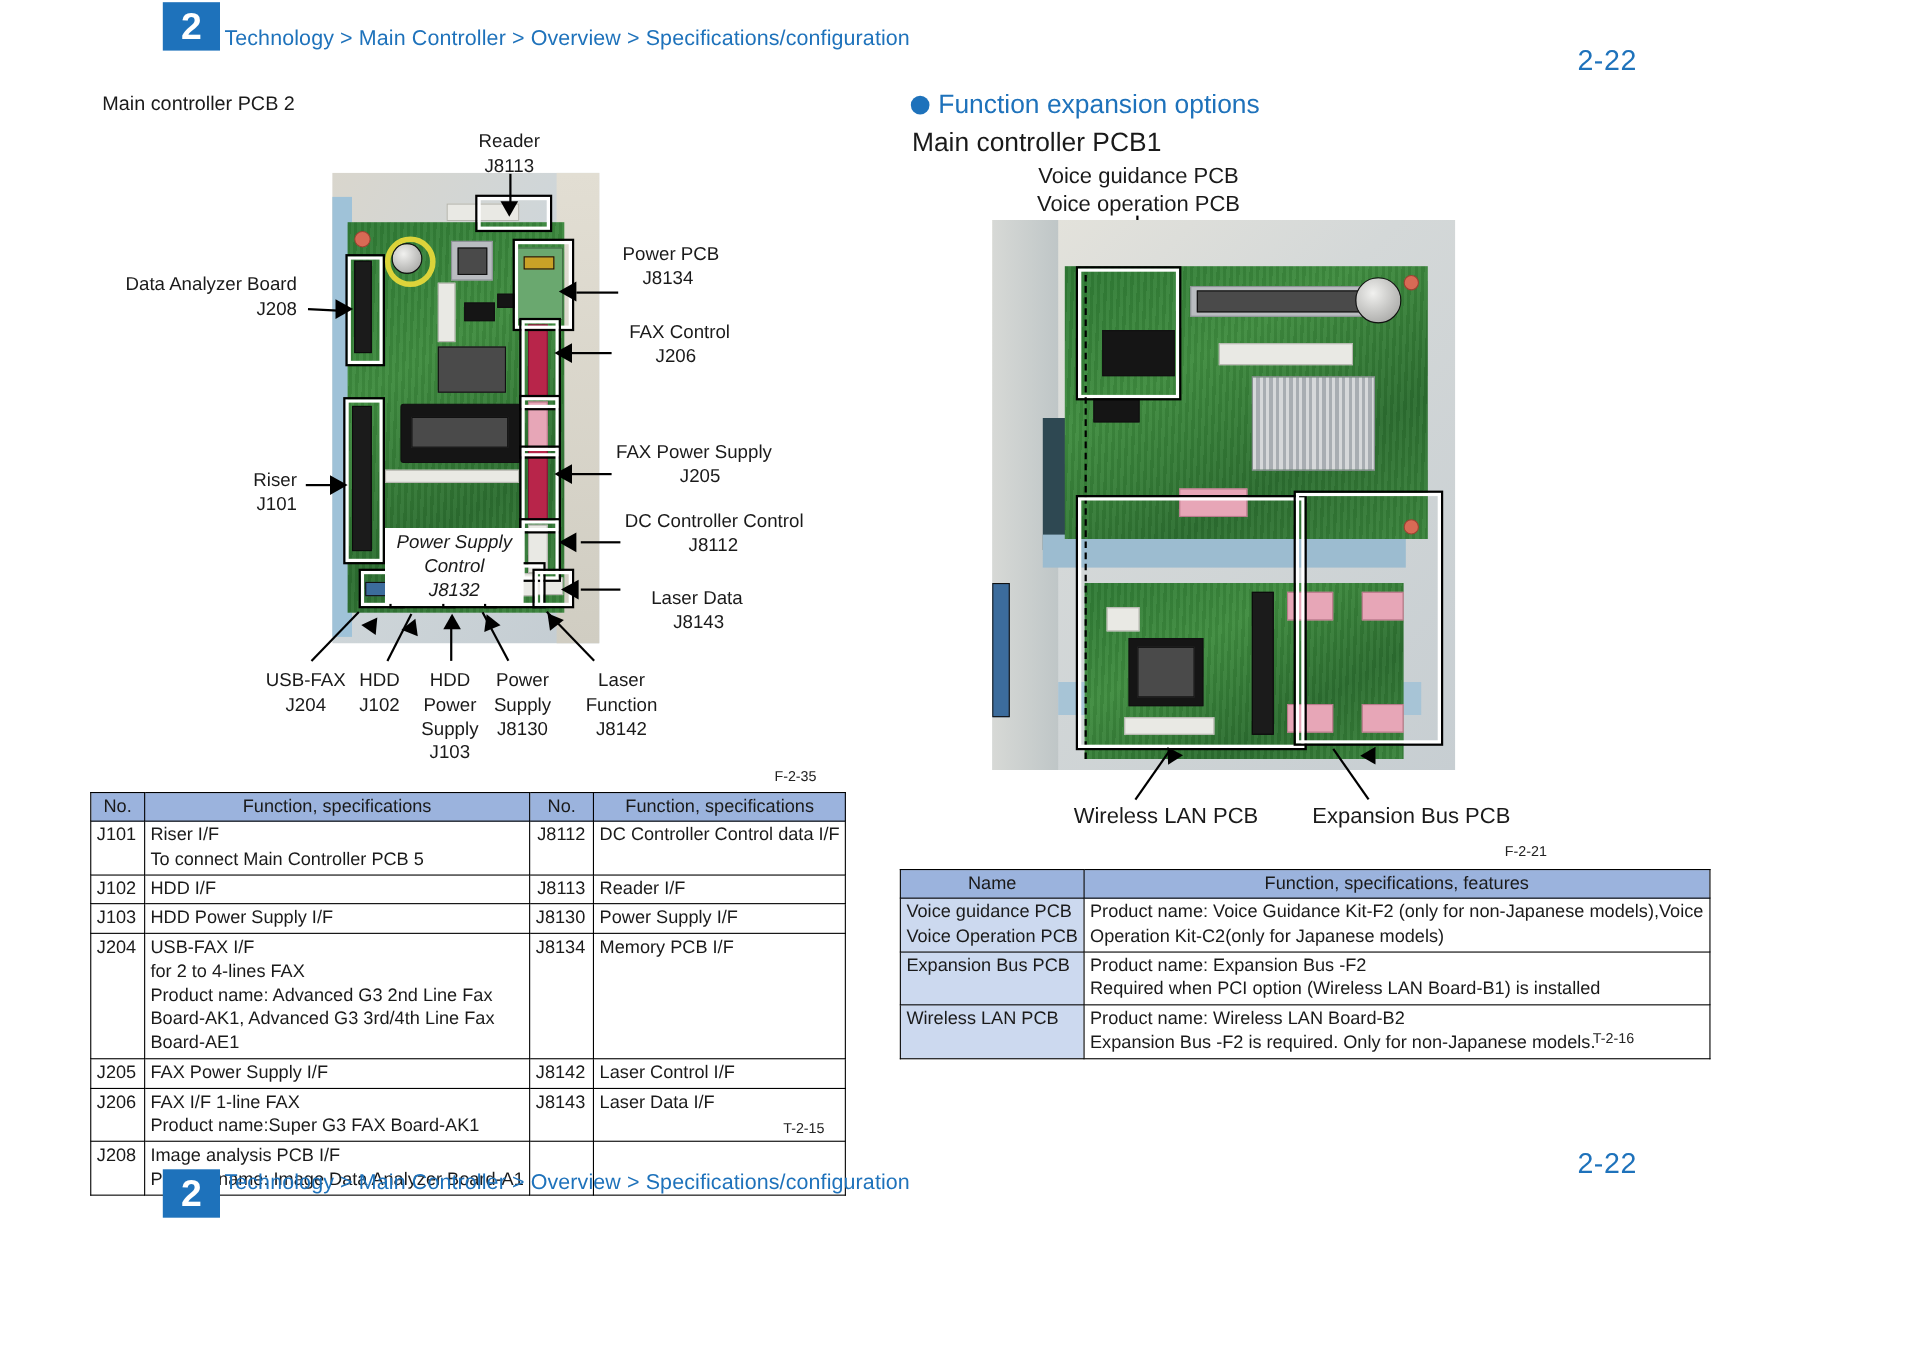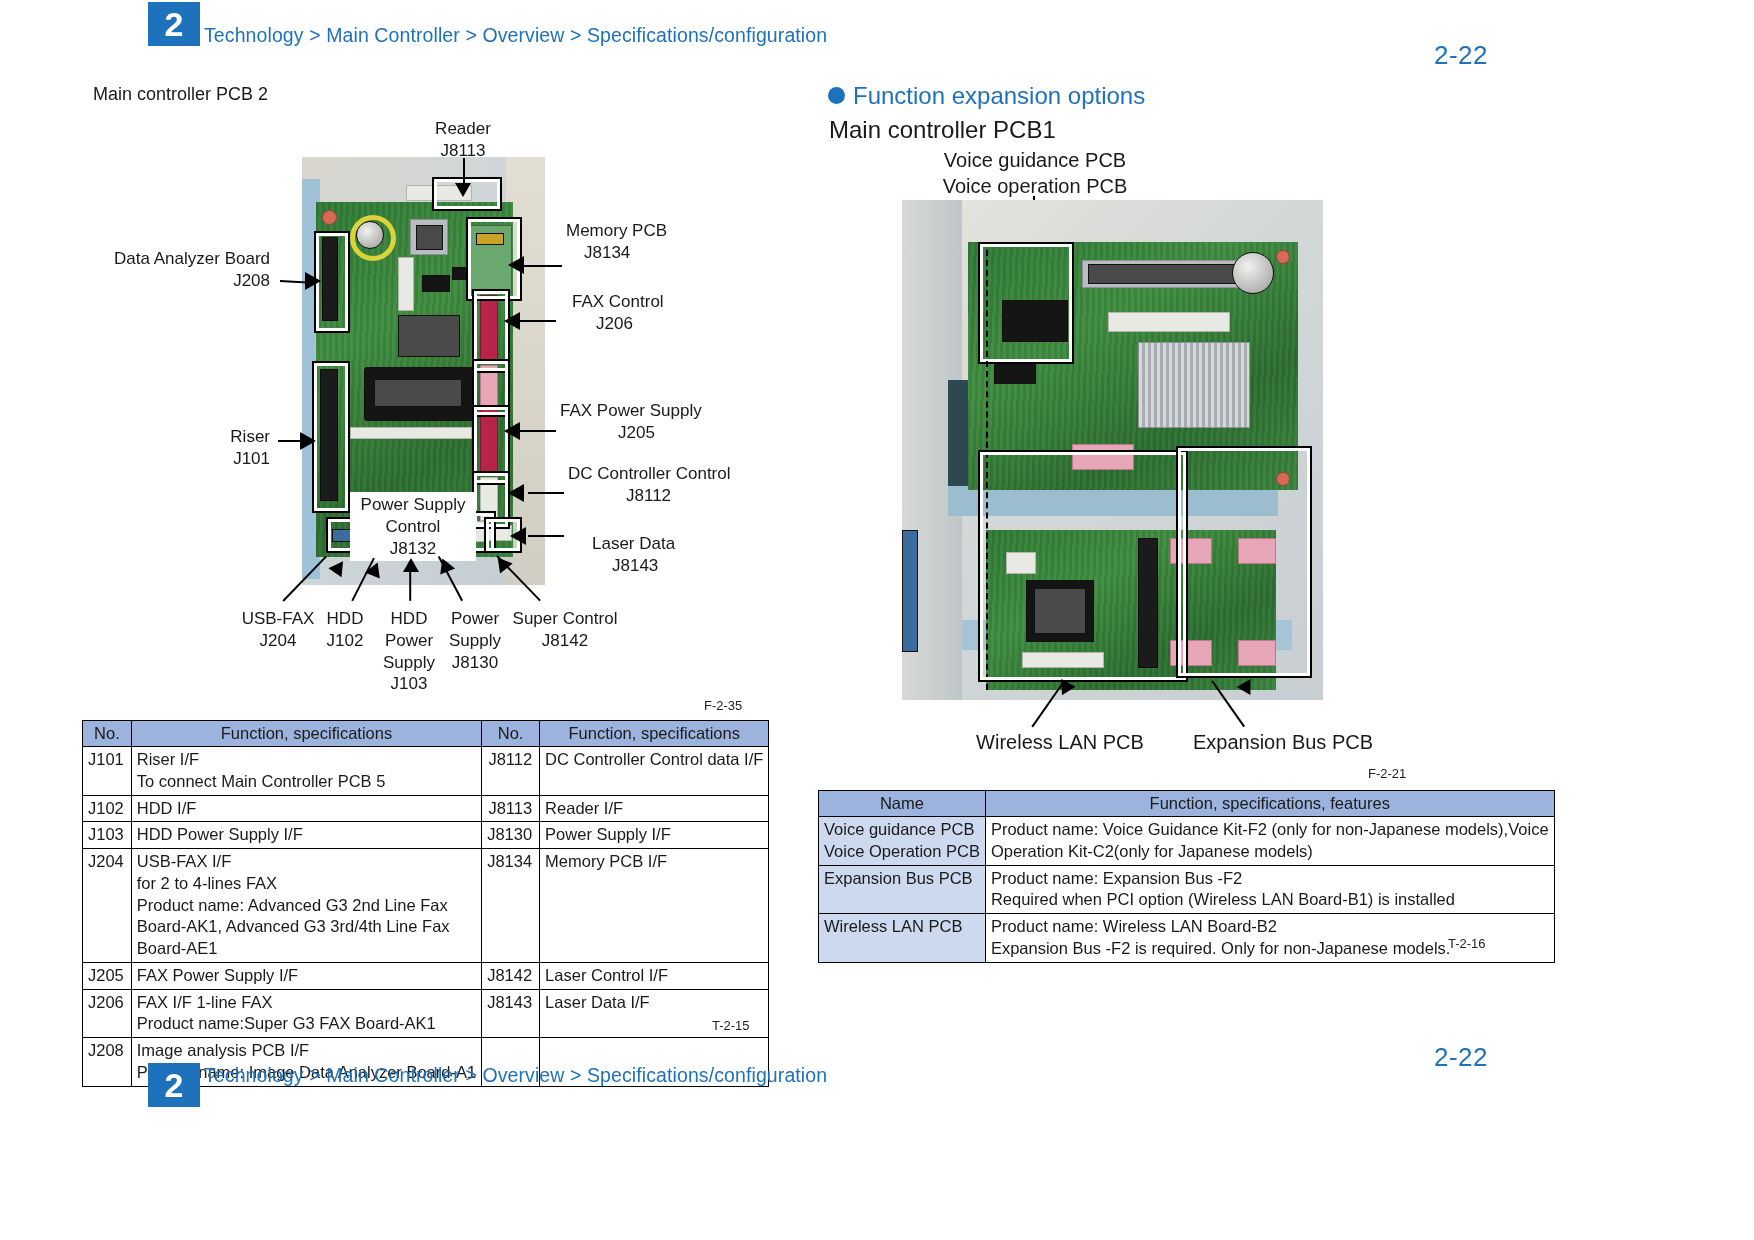--- a/index.html
+++ b/index.html
@@ -211,28 +211,28 @@
   <div class="lead" style="left:280px;top:280px;width:32px;transform:rotate(3deg);"></div>
   <div class="arrow-r" style="left:305px;top:272px;"></div>
 
   <div class="tr" style="left:150px;top:426px;width:120px;">
     <span>Riser</span><br>
     <span>J101</span>
   </div>
   <div class="lead" style="left:278px;top:440px;width:28px;"></div>
   <div class="arrow-r" style="left:300px;top:432px;"></div>
 
-  <div class="label-box" style="left:350px;top:492px;width:118px;">
+  <div class="label-box" style="left:350px;top:480px;width:118px;font-style:italic;">
     <span>Power Supply</span><br>
     <span>Control</span><br>
     <span>J8132</span>
   </div>
 
   <div class="t" style="left:566px;top:220px;">
-    <span>Memory PCB</span><br>
+    <span>Power PCB</span><br>
     <span style="display:inline-block;padding-left:18px;">J8134</span>
   </div>
   <div class="lead" style="left:524px;top:265px;width:38px;"></div>
   <div class="arrow-l" style="left:508px;top:256px;"></div>
 
   <div class="t" style="left:560px;top:291px;margin-left:12px;">
     <span>FAX Control</span><br>
     <span style="display:inline-block;padding-left:24px;">J206</span>
   </div>
   <div class="lead" style="left:520px;top:320px;width:36px;"></div>
@@ -283,21 +283,21 @@
     <span>Power</span><br>
     <span>Supply</span><br>
     <span>J103</span>
   </div>
   <div class="tc" style="left:444px;top:608px;width:62px;">
     <span>Power</span><br>
     <span>Supply</span><br>
     <span>J8130</span>
   </div>
   <div class="tc" style="left:510px;top:608px;width:110px;">
-    <span>Super Control</span><br>
+    <span>Laser Function</span><br>
     <span>J8142</span>
   </div>
 
   <div class="caption" style="left:704px;top:698px;">F-2-35</div>
 
   <table class="spec" id="left-table" style="left:82px;top:720px;width:668px;">
     <colgroup>
         <col style="width:56px">
         <col style="width:330px">
         <col style="width:56px">

